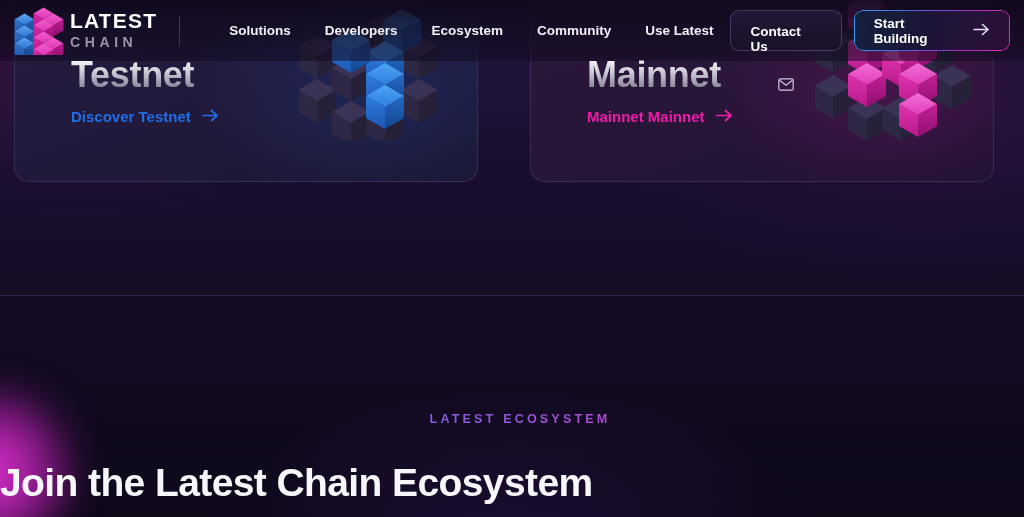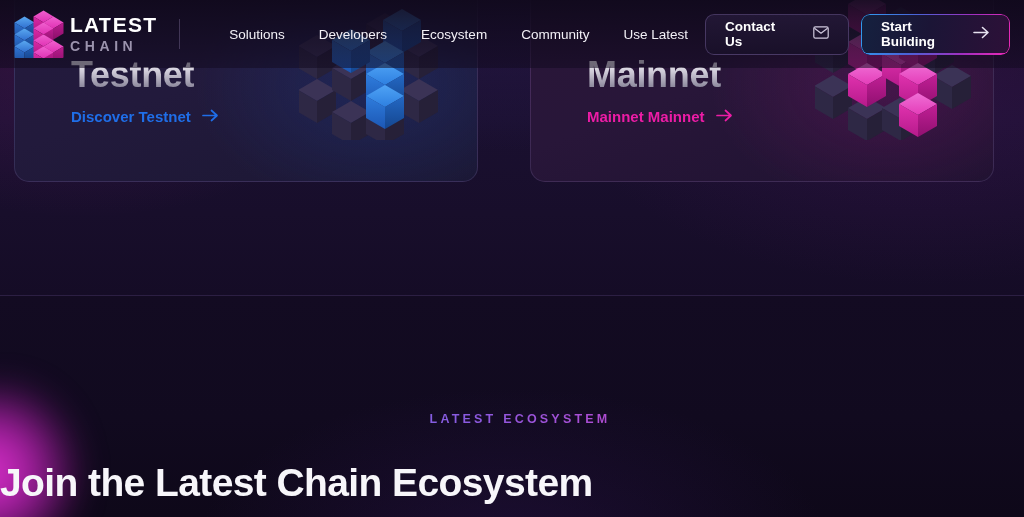--- a/index.html
+++ b/index.html
@@ -20,21 +20,21 @@
       radial-gradient(500px 300px at 90% 60px, rgba(90,26,110,.28), rgba(90,26,110,0) 75%),
       linear-gradient(180deg,#160d26 0%, #1a1030 40%, #180e2b 72%, #150c26 100%);
   }
   #top-section::after{
     content:""; position:absolute; left:0; right:0; bottom:0; height:1px;
     background:rgba(150,120,200,.18);
   }
 
   
   #header{
-    position:absolute; left:0; top:0; width:1024px; height:68px;
+    position:absolute; left:0; top:0; width:1024px; height:61px;
     display:flex; align-items:center; z-index:20;
     background:linear-gradient(180deg, rgba(16,9,28,.94), rgba(18,10,32,.55));
     justify-content:center;
   }
   .logo-wrap{ display:flex; align-items:center; margin-left:12px; }
   .logo-mark{ width:52px; height:48px; flex:0 0 52px; }
   .logo-text{ margin-left:6px; }
   .logo-title{
     font-size:21px; font-weight:bold; color:#fff; letter-spacing:1.2px;
     line-height:20px; position:relative; display:inline-block;
@@ -45,30 +45,30 @@
   }
   .logo-sub{
     font-size:14px; color:#9b93ad; letter-spacing:4.6px;
     margin-top:2px; font-weight:bold;
   }
   .hdr-div{
     width:1px; height:30px; background:rgba(158,140,190,.32); margin-left:22px;
   }
   #nav{ display:flex; align-items:center; margin-left:32px; gap:0; }
   .nav-item{
-    font-size:13.5px; font-weight:normal; color:#f2f0f6;
+    font-size:13.5px; font-weight:bold; color:#f2f0f6;
     padding:8px 17px; cursor:pointer; white-space:nowrap;
   }
   .hdr-actions{ margin-left:auto; display:flex; align-items:center; gap:12px; margin-right:14px; }
   .btn-contact{
     display:flex; align-items:center; gap:24px;
-    height:41px; padding:4px 19px; border-radius:9px;
+    height:41px; padding:13px 19px; border-radius:9px;
     background:linear-gradient(180deg,#221735,#191029);
     border:1px solid rgba(132,110,175,.40);
-    font-size:13.5px; font-weight:bold; color:#fff; cursor:pointer;
+    font-size:13.5px; font-weight:bold; color:#fff; cursor:pointer;flex-direction:column;
   }
   .btn-start{
     position:relative; height:41px; padding:0 20px; border-radius:9px;
     display:flex; align-items:center; gap:11px; cursor:pointer;
     background:linear-gradient(100deg,#15213f 0%, #1b1536 45%, #2d1038 100%);
     font-size:13.5px; font-weight:bold; color:#fff;
   }
   .btn-start::before{
     content:""; position:absolute; inset:0; border-radius:9px; padding:1.4px;
     background:linear-gradient(105deg,#2f9ff0 0%, #4a63d8 35%, #a12fc0 70%, #ef28b6 100%);

